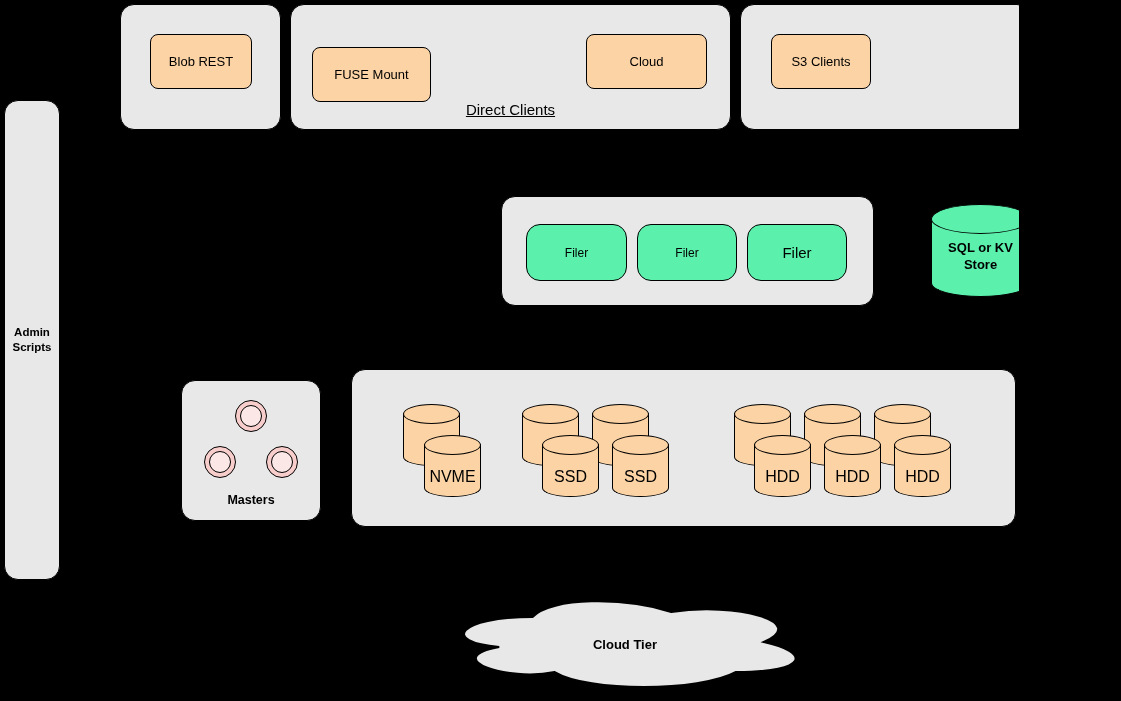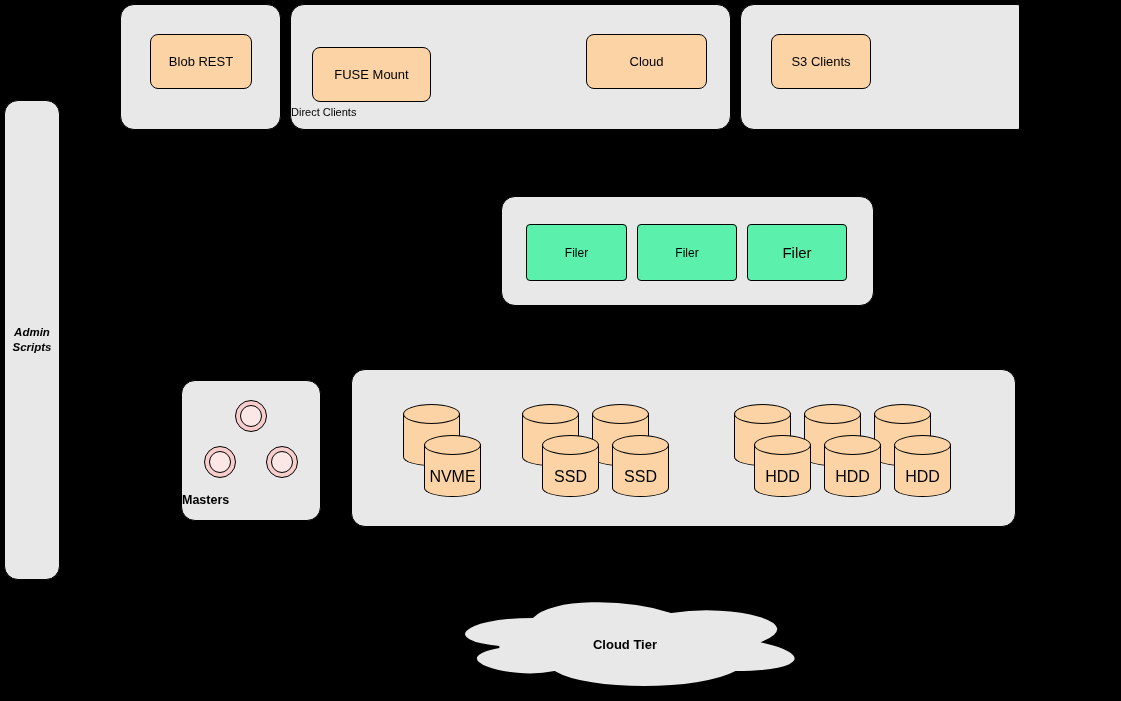--- a/index.html
+++ b/index.html
@@ -20,36 +20,36 @@
 
   .chip {
     position:absolute;
     display:flex; align-items:center; justify-content:center;
     text-align:center;
     border: 1.6px solid var(--stroke, #000);
     border-radius: 8px;
     font-size: 13px;
   }
   .chip.orange { background: var(--orange, #fcd3a5); }
-  .chip.green  { background: var(--green, #5bf1ac); border-radius:4px; font-size:12px;text-align:center; }
+  .chip.green  { background: var(--green, #5bf1ac); border-radius:14px; font-size:12px;text-align:center; }
   .chip.green.lg { font-size:15px; }
 
   .caption {
     position:absolute; left:0; right:0; bottom:11px;
-    font-size:11px;
+    text-align:center; font-size:15px;text-decoration:underline;
   }
 
   .admin-panel {
     display:flex; align-items:center; justify-content:flex-start;
-    text-align:center; font-weight:bold; font-size:11.5px; line-height:1.3;font-style:italic;
+    text-align:center; font-weight:bold; font-size:11.5px; line-height:1.3;
   }
 
   .panel-label {
     position:absolute; left:0; right:0; bottom:13px;
-    text-align:left; font-weight:bold; font-size:12.5px;
+    text-align:center; font-weight:bold; font-size:12.5px;
   }
 
   .master-node {
     position:absolute; width:32px; height:32px; border-radius:50%;
     background: var(--pink, #f8cecc);
     border: 1.6px solid var(--stroke, #000);
   }
   .master-node::after {
     content:""; position:absolute; inset:4px; border-radius:50%;
     background: var(--pinklight, #fbe7e6);
@@ -125,20 +125,23 @@
       <span>Filer</span>
     </div>
     <div class="chip green" style="left:135px; top:27px; width:100px; height:57px;">
       <span>Filer</span>
     </div>
     <div class="chip green lg" style="left:245px; top:27px; width:100px; height:57px;">
       <span>Filer</span>
     </div>
   </div>
 
+  <div class="cyl cyl-lg" style="left:931px; top:204px;">
+    <span class="cyl-label">SQL or KV Store</span>
+  </div>
 
   <div class="panel" style="left:181px; top:380px; width:140px; height:141px;">
     <div class="master-node" style="left:53px; top:19px;"></div>
     <div class="master-node" style="left:22px; top:65px;"></div>
     <div class="master-node" style="left:84px; top:65px;"></div>
     <div class="panel-label">Masters</div>
   </div>
 
   <div class="panel" style="left:351px; top:369px; width:665px; height:158px;">
 

